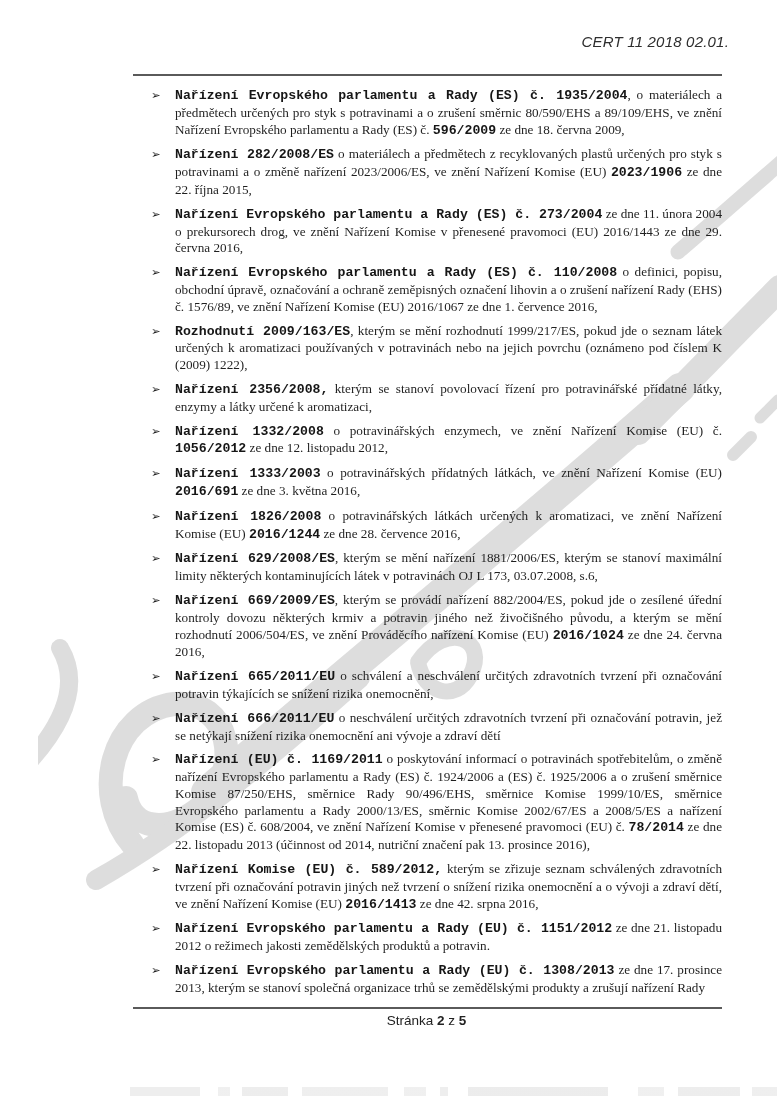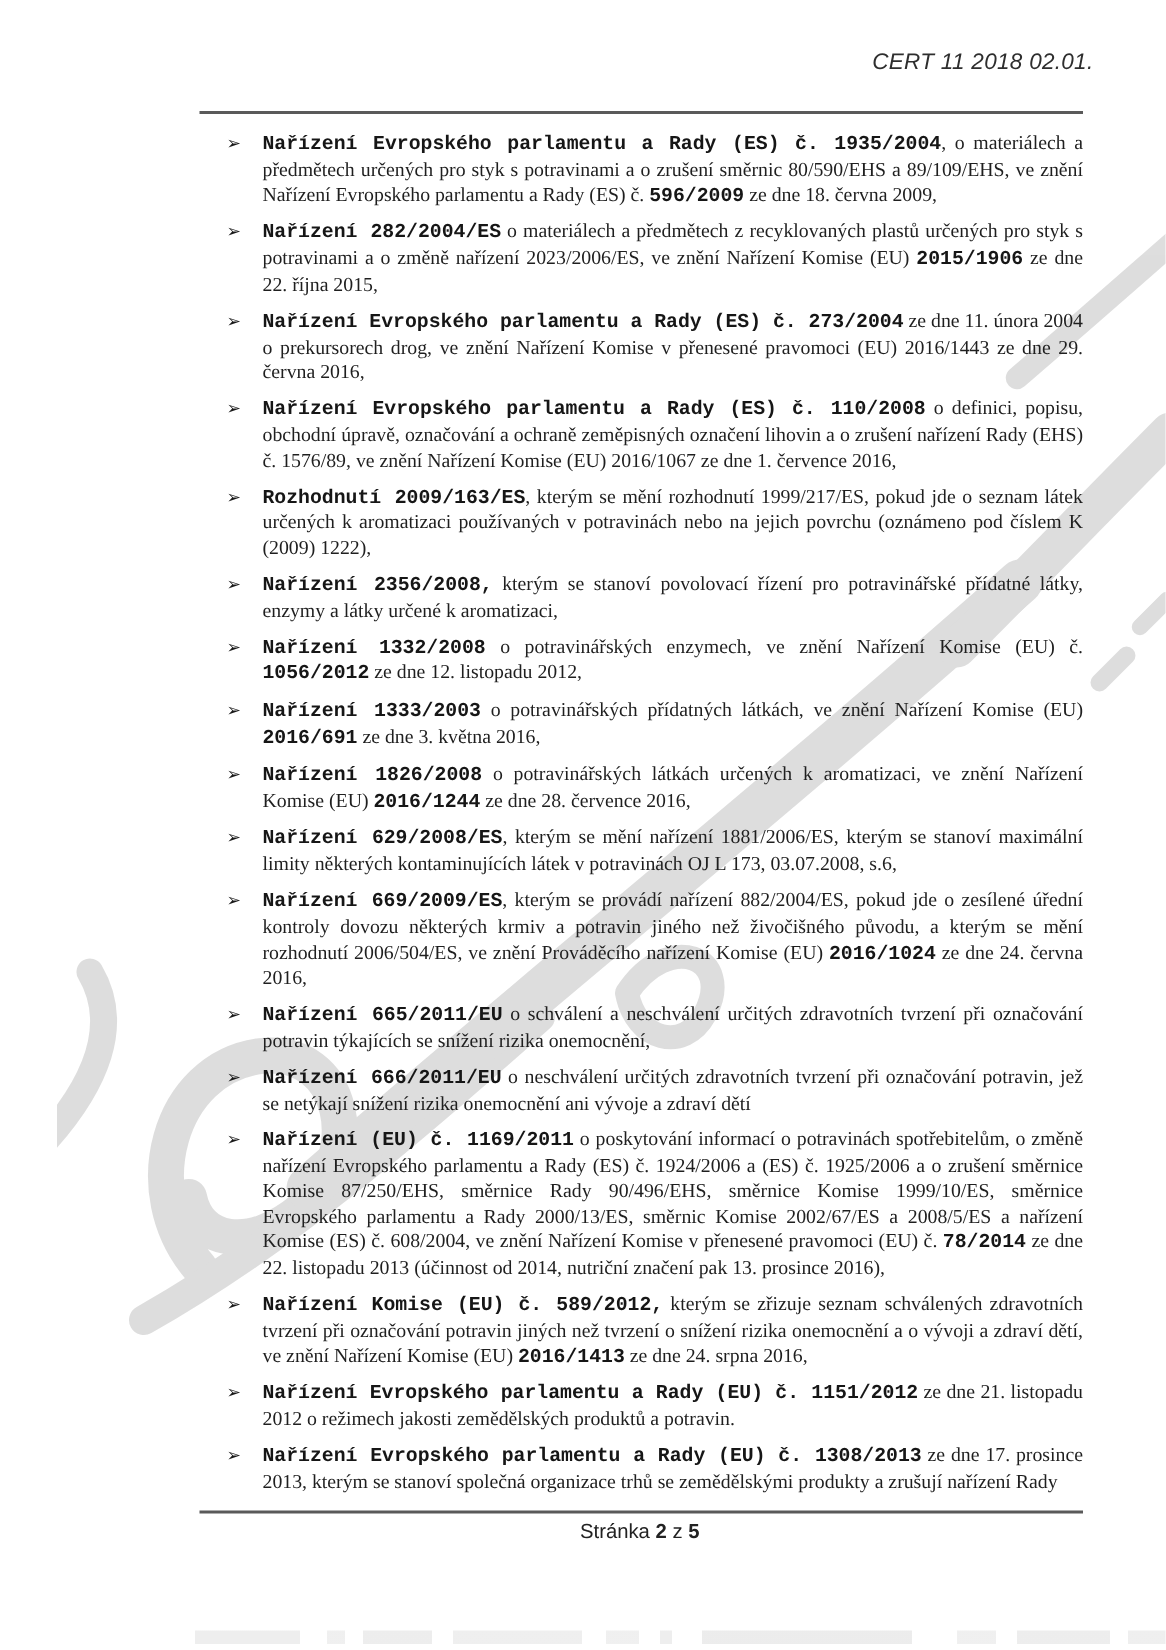--- a/index.html
+++ b/index.html
@@ -130,21 +130,21 @@
 
     <div class="rule rule-top"></div>
 
     <div class="reg-list">
         <div class="item">
           <span class="bullet">➢</span>
           <span class="item-text"><b>Nařízení Evropského parlamentu a Rady (ES) č. 1935/2004</b><span>, o materiálech a předmětech určených pro styk s potravinami a o zrušení směrnic 80/590/EHS a 89/109/EHS, ve znění Nařízení Evropského parlamentu a Rady (ES) č. </span><b>596/2009</b><span> ze dne 18. června 2009,</span></span>
         </div>
         <div class="item">
           <span class="bullet">➢</span>
-          <span class="item-text"><b>Nařízení 282/2004/ES</b><span> o materiálech a předmětech z recyklovaných plastů určených pro styk s potravinami a o změně nařízení 2023/2006/ES, ve znění Nařízení Komise (EU) </span><b>2015/1906</b><span> ze dne 22. října 2015,</span></span>
+          <span class="item-text"><b>Nařízení 282/2008/ES</b><span> o materiálech a předmětech z recyklovaných plastů určených pro styk s potravinami a o změně nařízení 2023/2006/ES, ve znění Nařízení Komise (EU) </span><b>2023/1906</b><span> ze dne 22. října 2015,</span></span>
         </div>
         <div class="item">
           <span class="bullet">➢</span>
           <span class="item-text"><b>Nařízení Evropského parlamentu a Rady (ES) č. 273/2004</b><span> ze dne 11. února 2004 o prekursorech drog, ve znění Nařízení Komise v přenesené pravomoci (EU) 2016/1443 ze dne 29. června 2016,</span></span>
         </div>
         <div class="item">
           <span class="bullet">➢</span>
           <span class="item-text"><b>Nařízení Evropského parlamentu a Rady (ES) č. 110/2008</b><span> o definici, popisu, obchodní úpravě, označování a ochraně zeměpisných označení lihovin a o zrušení nařízení Rady (EHS) č. 1576/89, ve znění Nařízení Komise (EU) 2016/1067 ze dne 1. července 2016,</span></span>
         </div>
         <div class="item">
@@ -182,21 +182,21 @@
         <div class="item">
           <span class="bullet">➢</span>
           <span class="item-text"><b>Nařízení 666/2011/EU</b><span> o neschválení určitých zdravotních tvrzení při označování potravin, jež se netýkají snížení rizika onemocnění ani vývoje a zdraví dětí</span></span>
         </div>
         <div class="item">
           <span class="bullet">➢</span>
           <span class="item-text"><b>Nařízení (EU) č. 1169/2011</b><span> o poskytování informací o potravinách spotřebitelům, o změně nařízení Evropského parlamentu a Rady (ES) č. 1924/2006 a (ES) č. 1925/2006 a o zrušení směrnice Komise 87/250/EHS, směrnice Rady 90/496/EHS, směrnice Komise 1999/10/ES, směrnice Evropského parlamentu a Rady 2000/13/ES, směrnic Komise 2002/67/ES a 2008/5/ES a nařízení Komise (ES) č. 608/2004, ve znění Nařízení Komise v přenesené pravomoci (EU) č. </span><b>78/2014</b><span> ze dne 22. listopadu 2013 (účinnost od 2014, nutriční značení pak 13. prosince 2016),</span></span>
         </div>
         <div class="item">
           <span class="bullet">➢</span>
-          <span class="item-text"><b>Nařízení Komise (EU) č. 589/2012,</b><span> kterým se zřizuje seznam schválených zdravotních tvrzení při označování potravin jiných než tvrzení o snížení rizika onemocnění a o vývoji a zdraví dětí, ve znění Nařízení Komise (EU) </span><b>2016/1413</b><span> ze dne 24. srpna 2016,</span></span>
+          <span class="item-text"><b>Nařízení Komise (EU) č. 589/2012,</b><span> kterým se zřizuje seznam schválených zdravotních tvrzení při označování potravin jiných než tvrzení o snížení rizika onemocnění a o vývoji a zdraví dětí, ve znění Nařízení Komise (EU) </span><b>2016/1413</b><span> ze dne 42. srpna 2016,</span></span>
         </div>
         <div class="item">
           <span class="bullet">➢</span>
           <span class="item-text"><b>Nařízení Evropského parlamentu a Rady (EU) č. 1151/2012</b><span> ze dne 21. listopadu 2012 o režimech jakosti zemědělských produktů a potravin.</span></span>
         </div>
         <div class="item">
           <span class="bullet">➢</span>
           <span class="item-text"><b>Nařízení Evropského parlamentu a Rady (EU) č. 1308/2013</b><span> ze dne 17. prosince 2013, kterým se stanoví společná organizace trhů se zemědělskými produkty a zrušují nařízení Rady</span></span>
         </div>
       </div>

